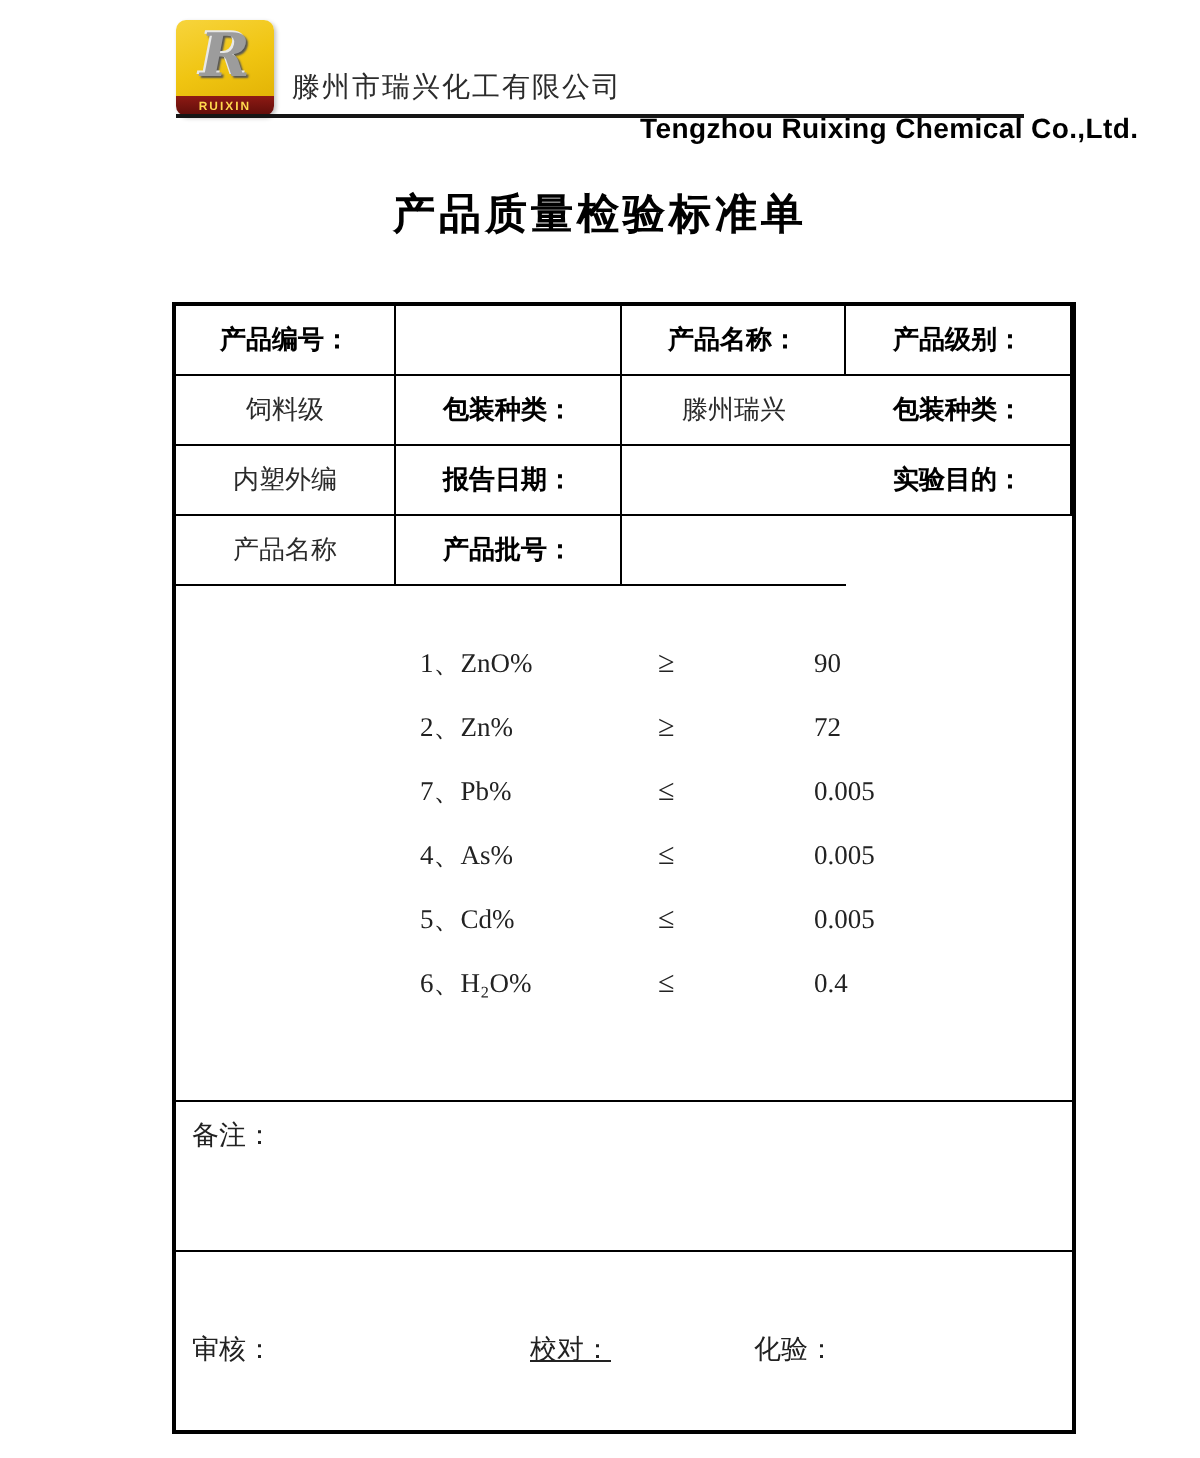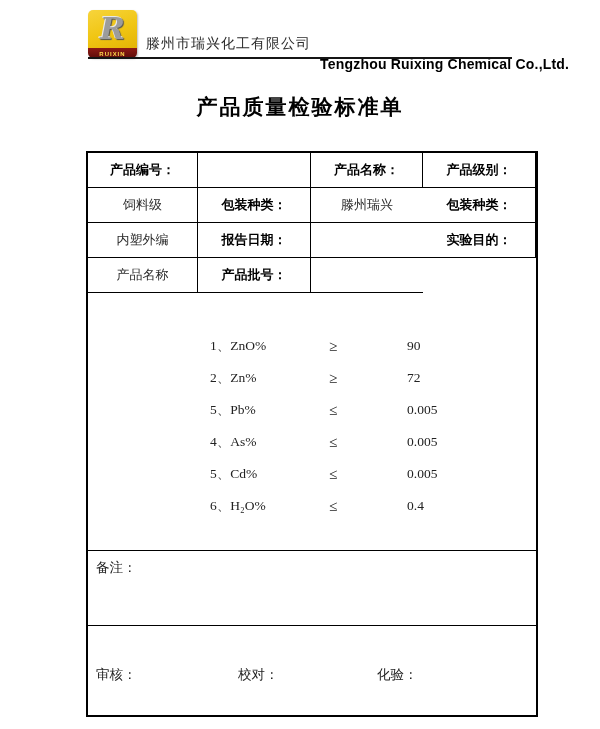--- a/index.html
+++ b/index.html
@@ -73,41 +73,41 @@
   .cell.val {
     font-family:"Liberation Serif","DejaVu Serif",serif;
     font-size:13px; color:#2b2b2b;
   }
 
   .chem-section {
     height:258px; border-bottom:1.5px solid #000; position:relative;
     font-family:"Liberation Serif","DejaVu Serif",serif; color:#222;
   }
   .chem-title { text-align:center; padding-top:23px; font-size:13.5px; letter-spacing:1px; }
-  .chem-items { margin-top:37px; }
+  .chem-items { margin-top:23px; }
   .chem-row {
     display:grid; grid-template-columns:119px 78px 110px;
     margin-left:122px; height:32px; align-items:center;
     font-size:13.5px;
   }
   .chem-row .sym { font-size:15px; }
 
   .remark-row {
     height:75px; border-bottom:1.5px solid #000;
     padding:8px 8px;
     font-family:"Liberation Serif","DejaVu Serif",serif;
     font-size:13.5px; color:#222;
   }
   .signoff-row { flex:1; position:relative;
     font-family:"Liberation Serif","DejaVu Serif",serif;
     font-size:13.5px; color:#222;
   }
   .signoff-row .so { position:absolute; top:40px; white-space:nowrap; }
   .so-review   { left:8px; }
-  .so-proof    { left:150px; }
+  .so-proof    { left:177px;text-decoration:underline; }
   .so-assay    { left:289px; }
 </style>
 </head>
 <body>
 
 <div class="page">
 
   <div class="logo">
     <div class="logo-top">
       <span class="logo-r">R</span>
@@ -153,21 +153,21 @@
           <span>1、ZnO%</span>
           <span class="sym">≥</span>
           <span>90</span>
         </div>
         <div class="chem-row">
           <span>2、Zn%</span>
           <span class="sym">≥</span>
           <span>72</span>
         </div>
         <div class="chem-row">
-          <span>5、Pb%</span>
+          <span>7、Pb%</span>
           <span class="sym">≤</span>
           <span>0.005</span>
         </div>
         <div class="chem-row">
           <span>4、As%</span>
           <span class="sym">≤</span>
           <span>0.005</span>
         </div>
         <div class="chem-row">
           <span>5、Cd%</span>

